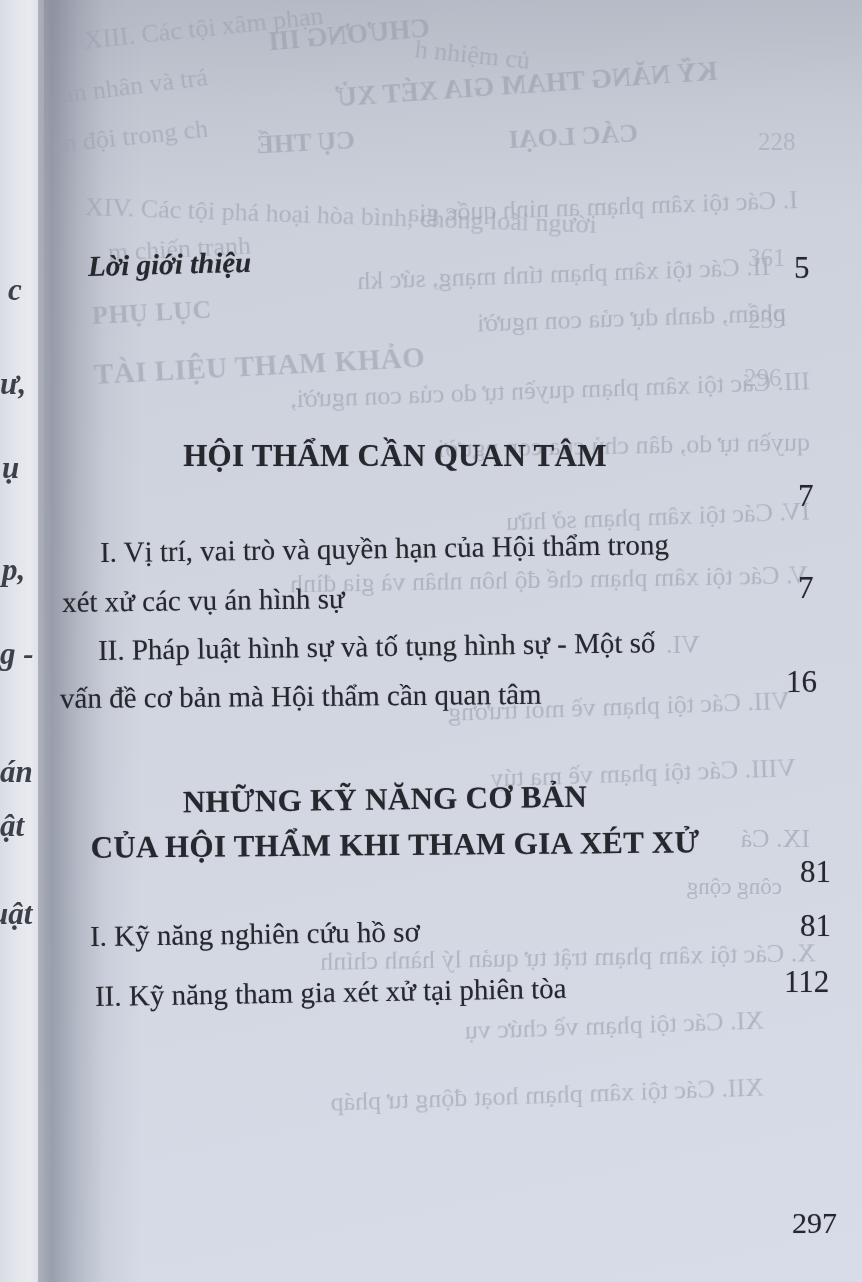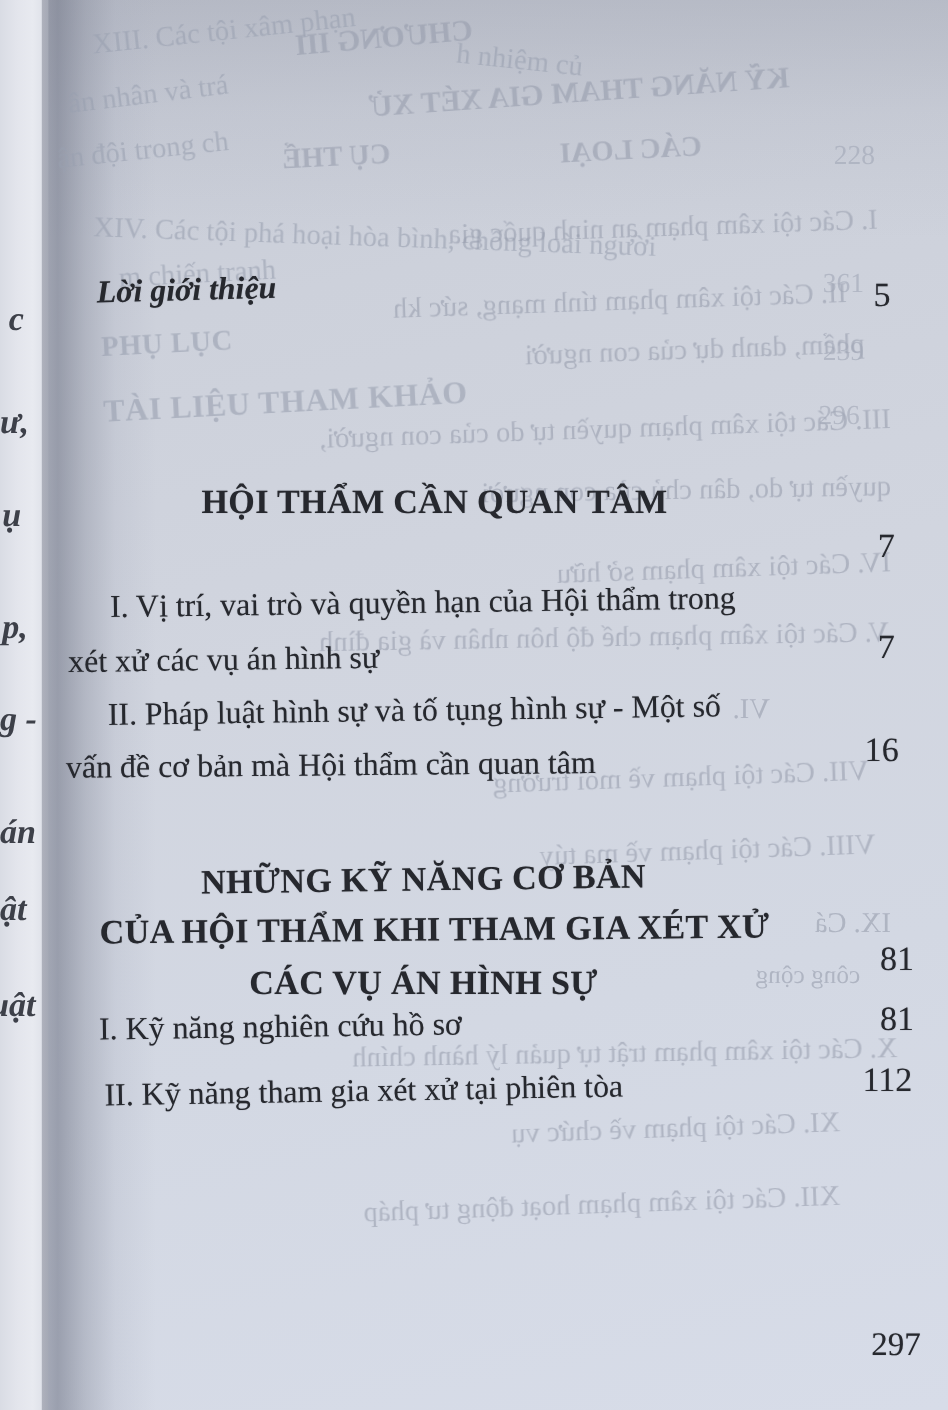--- a/index.html
+++ b/index.html
@@ -45,21 +45,21 @@
 
 <div class="photo">
   <div class="page-surface"></div>
 
   <div class="facing-strip"></div>
   <div class="frag" style="left:8px;top:272px">c</div>
   <div class="frag" style="left:0px;top:366px">ư,</div>
   <div class="frag" style="left:2px;top:450px">ụ</div>
   <div class="frag" style="left:2px;top:552px">p,</div>
   <div class="frag" style="left:0px;top:636px">g -</div>
-  <div class="frag" style="left:0px;top:738px">án</div>
+  <div class="frag" style="left:0px;top:754px">án</div>
   <div class="frag" style="left:0px;top:808px">ật</div>
   <div class="frag" style="left:-9px;top:896px">uật</div>
   <div class="gutter-shadow"></div>
 
   <div class="gh" style="left:84px;top:26px;--r:-6deg">XIII. Các tội xâm phạn</div>
   <div class="gh" style="left:415px;top:34px;--r:6deg">h nhiệm củ</div>
   <div class="gh" style="left:62px;top:80px;--r:-7deg">ân nhân và trá</div>
   <div class="gh" style="left:52px;top:130px;--r:-6deg">ận đội trong ch</div>
   <div class="gh" style="left:85px;top:192px;--r:2deg">XIV. Các tội phá hoại hòa bình, chống loài người</div>
   <div class="gh" style="left:108px;top:238px;--r:-3deg">m chiến tranh</div>
@@ -101,21 +101,20 @@
   <div class="t entry" style="left:100px;top:536px;--r:-0.8deg">I. Vị trí, vai trò và quyền hạn của Hội thẩm trong</div>
   <div class="t entry" style="left:62px;top:586px;--r:-0.8deg">xét xử các vụ án hình sự</div>
   <div class="t pg" style="left:798px;top:570px">7</div>
 
   <div class="t entry" style="left:98px;top:634px;--r:-0.8deg">II. Pháp luật hình sự và tố tụng hình sự - Một số</div>
   <div class="t entry" style="left:60px;top:682px;--r:-0.5deg">vấn đề cơ bản mà Hội thẩm cần quan tâm</div>
   <div class="t pg" style="left:786px;top:664px">16</div>
 
   <div class="t head" style="left:60px;top:786px;width:650px;--r:-0.8deg">NHỮNG KỸ NĂNG CƠ BẢN</div>
   <div class="t head" style="left:55px;top:830px;width:680px;--r:-0.5deg">CỦA HỘI THẨM KHI THAM GIA XÉT XỬ</div>
-  <div class="t head" style="left:60px;top:876px;width:650px">CÁC VỤ ÁN HÌNH SỰ</div>
   <div class="t pg" style="left:800px;top:854px">81</div>
 
   <div class="t entry" style="left:90px;top:920px;--r:-0.8deg">I. Kỹ năng nghiên cứu hồ sơ</div>
   <div class="t pg" style="left:800px;top:908px">81</div>
 
   <div class="t entry" style="left:95px;top:980px;--r:-1deg">II. Kỹ năng tham gia xét xử tại phiên tòa</div>
   <div class="t pg" style="left:784px;top:964px">112</div>
 
   <div class="t pg" style="left:792px;top:1206px;font-size:30px">297</div>
 </div>

